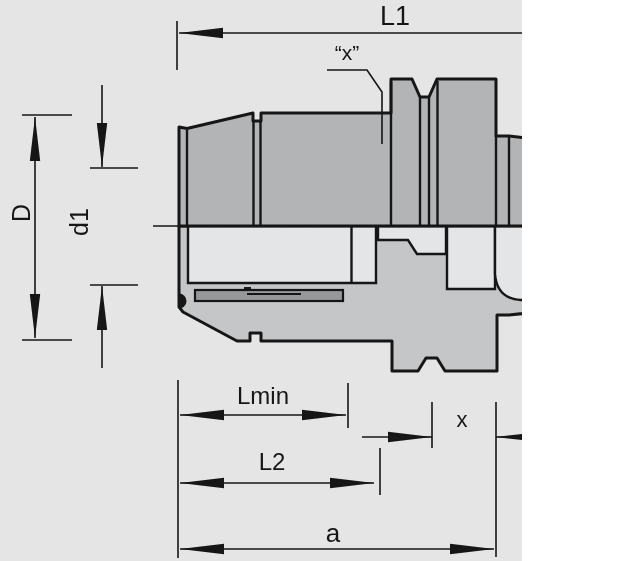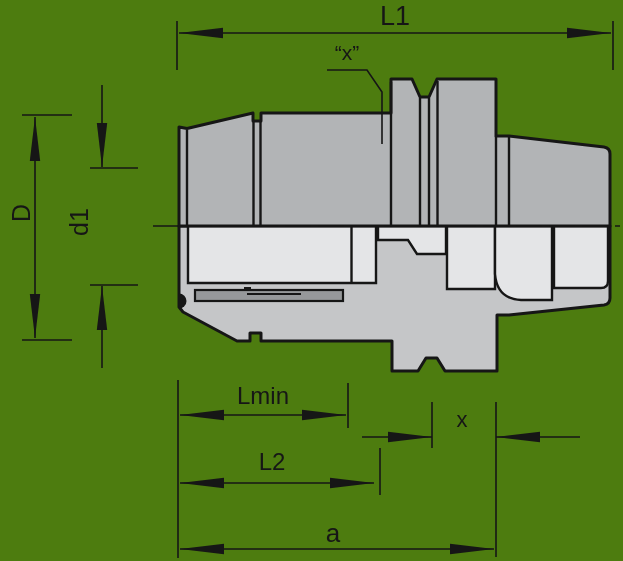--- a/index.html
+++ b/index.html
@@ -1,16 +1,16 @@
 <!DOCTYPE html>
 <html><head>
 <meta charset="utf-8">
 <style>
   html,body{margin:0;padding:0;background:#ffffff;}
-  .stage{width:623px;height:561px;position:relative;background:#4d7c0f;overflow:hidden;
+  .stage{width:522px;height:561px;position:relative;background:#e5e5e5;overflow:hidden;
          font-family:"Liberation Sans", sans-serif;}
   svg{display:block;}
   .dimtext{font-family:"Liberation Sans", sans-serif;fill:#161616;}
 </style>
 </head>
 <body>
 
 <div class="stage">
 <svg width="623" height="561" viewBox="0 0 623 561">
 

